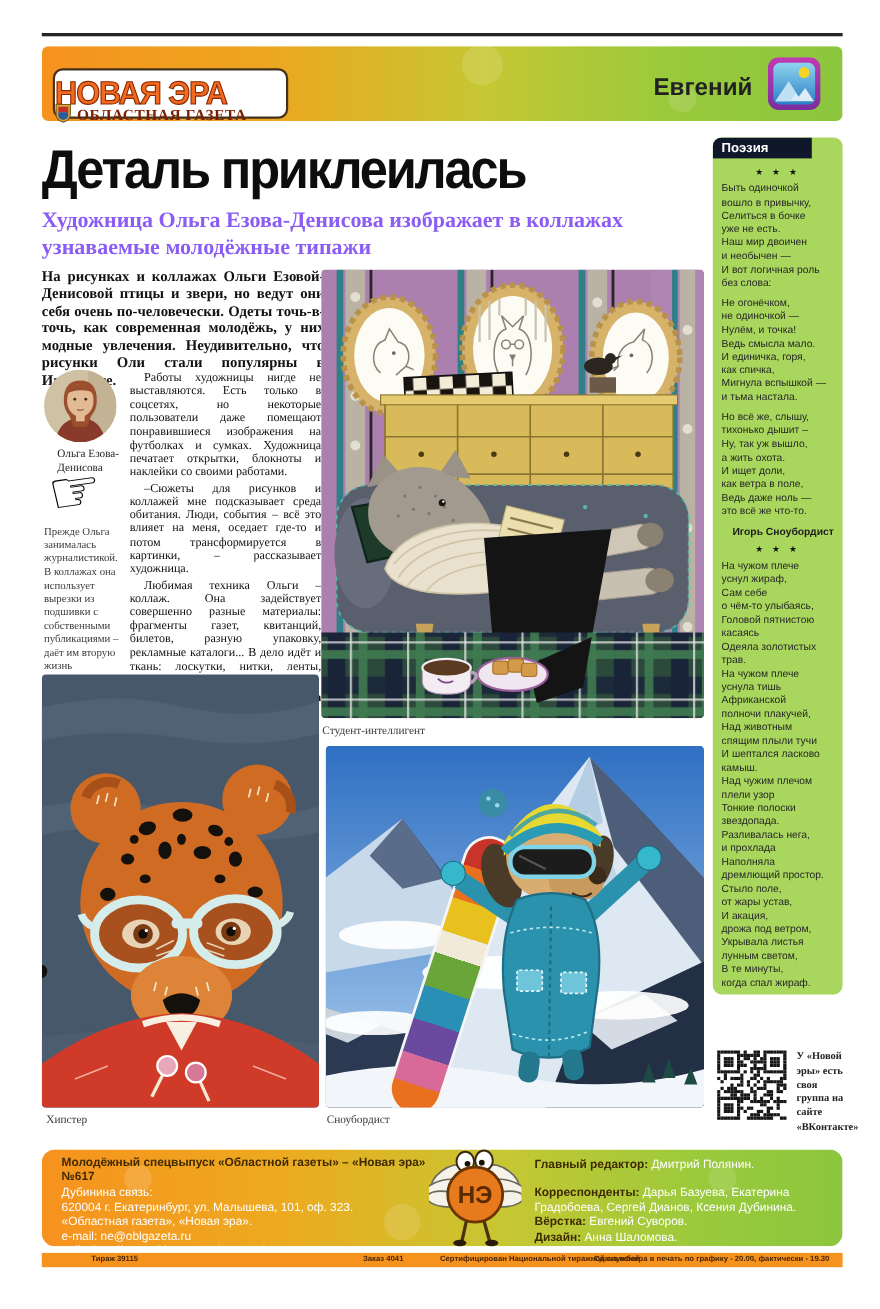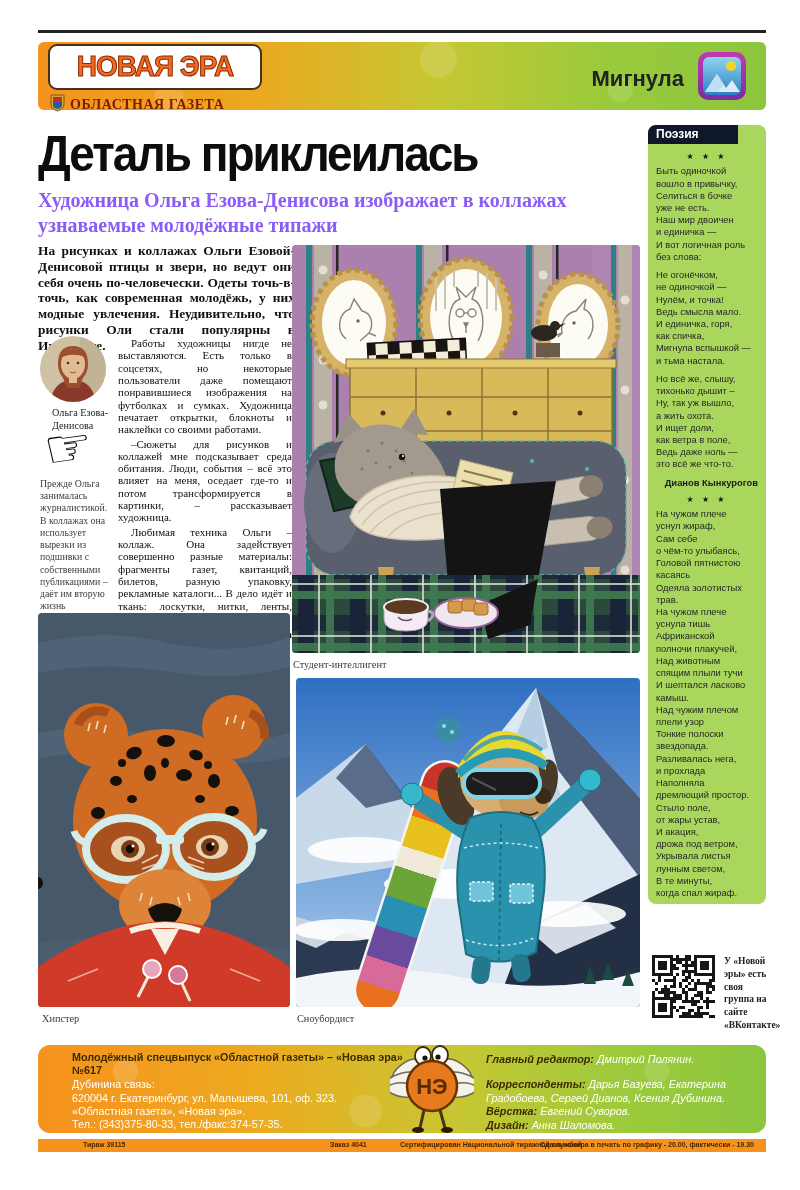--- a/index.html
+++ b/index.html
@@ -11,22 +11,22 @@
   
   .top-rule{left:38px;top:30px;width:728px;height:3px;background:#242424;}
 
   
   .banner{left:38px;top:42px;width:728px;height:68px;border-radius:6px;
     background:
       radial-gradient(circle at 18% 80%, rgba(255,255,255,.14) 0 14px, transparent 15px),
       radial-gradient(circle at 55% 25%, rgba(255,255,255,.12) 0 18px, transparent 19px),
       radial-gradient(circle at 80% 70%, rgba(255,255,255,.12) 0 12px, transparent 13px),
       linear-gradient(90deg,#f6921e 0%,#eda61f 28%,#c6c733 55%,#9aca3c 78%,#8cc63e 100%);}
-  .logo-box{left:10px;top:2px;width:210px;height:42px;background:#fff;border:2px solid #43321c;
-    border-radius:9px;display:flex;align-items:center;justify-content:center;}
+  .logo-box{left:10px;top:20px;width:210px;height:42px;background:#fff;border:2px solid #43321c;
+    border-radius:9px;display:flex;align-items:center;justify-content:flex-start;}
   .logo-text{font-weight:700;font-size:28px;letter-spacing:-1px;color:#f26a21;
     -webkit-text-stroke:1px #8a2a00;transform:scaleY(1.05);}
   .logo-sub{left:12px;top:52px;display:flex;align-items:center;gap:5px;}
   .logo-sub-text{font-family:"Liberation Serif",serif;font-weight:700;font-size:14px;
     color:#7b1d00;letter-spacing:.5px;}
   .section-label{right:82px;top:24px;font-weight:700;font-size:22px;color:#222;}
   .gallery-icon{right:20px;top:10px;width:48px;height:48px;}
 
   
   .headline{left:38px;top:128px;width:610px;font-weight:700;font-size:46px;line-height:1.05;
@@ -78,23 +78,23 @@
   .vk-text{left:724px;top:955px;width:48px;font-family:"Liberation Serif",serif;font-weight:700;
     font-size:9.5px;line-height:1.35;color:#222;}
 
   
   .footer{left:38px;top:1045px;width:728px;height:88px;border-radius:12px;
     background:
       radial-gradient(circle at 12% 30%, rgba(255,255,255,.14) 0 12px, transparent 13px),
       radial-gradient(circle at 45% 75%, rgba(255,255,255,.12) 0 16px, transparent 17px),
       radial-gradient(circle at 85% 30%, rgba(255,255,255,.12) 0 12px, transparent 13px),
       linear-gradient(90deg,#f6921e 0%,#edaa1f 30%,#c6c733 58%,#9aca3c 82%,#8cc63e 100%);}
-  .f-left{position:absolute;left:34px;top:6px;width:350px;font-size:10.8px;line-height:1.22;color:#fff;}
+  .f-left{position:absolute;left:18px;top:6px;width:350px;font-size:10.8px;line-height:1.22;color:#fff;}
   .f-issue{font-weight:700;color:#3f2a00;margin-bottom:1px;}
-  .f-right{position:absolute;left:448px;top:8px;width:270px;font-size:10.8px;line-height:1.25;color:#fff;font-style:italic;}
+  .f-right{position:absolute;left:448px;top:8px;width:270px;font-size:10.8px;line-height:1.25;color:#fff;}
   .flabel{font-weight:700;color:#3f2a00;}
   .f-gap{height:12px;}
   .mascot{left:390px;top:1036px;width:84px;height:100px;z-index:5;}
 
   
   .colophon{left:38px;top:1139px;width:728px;height:13px;background:#f6921e;}
   .colophon span{position:absolute;top:2px;font-weight:700;font-size:7px;color:#4a2400;white-space:nowrap;}
   .c1{left:45px;} .c2{left:292px;} .c3{left:362px;font-size:6.8px;} .c4{right:12px;font-size:6.6px;}
 </style>
 </head>
@@ -111,21 +111,21 @@
     <div class="abs logo-sub">
       <span>
         <svg width="15" height="18" viewBox="0 0 15 18">
           <path d="M1,1 h13 v9 q0,5 -6.5,7 Q1,15 1,10 Z" fill="#d9a53a" stroke="#7a5a10"></path>
           <path d="M3,3 h9 v5 h-9 Z" fill="#c03028"></path>
           <path d="M3,8 h9 v3 q0,3 -4.5,4 Q3,14 3,11 Z" fill="#2a5a9e"></path>
         </svg>
       </span>
       <span class="logo-sub-text serif">ОБЛАСТНАЯ ГАЗЕТА</span>
     </div>
-    <div class="abs section-label">Мигнула</div>
+    <div class="abs section-label">Евгений</div>
     <div class="abs gallery-icon">
       <svg width="48" height="48" viewBox="0 0 48 48">
         <defs>
           <linearGradient id="gi-frame" x1="0" y1="0" x2="0" y2="1">
             <stop offset="0" stop-color="#c13bb3"></stop>
               <stop offset="1" stop-color="#7b2d9e"></stop>
           </linearGradient>
           <linearGradient id="gi-sky" x1="0" y1="0" x2="0" y2="1">
             <stop offset="0" stop-color="#8fd4ee"></stop>
               <stop offset="1" stop-color="#2a7fc8"></stop>
@@ -599,21 +599,21 @@
   <div class="abs poetry">
     <div class="poetry-header">Поэзия</div>
     <div class="poetry-body" id="poetry-body">
         <div class="stars">★ ★ ★</div>
         <div class="stanza">
           <div class="pline">Быть одиночкой</div>
           <div class="pline pr">вошло в привычку,</div>
           <div class="pline">Селиться в бочке</div>
           <div class="pline pr">уже не есть.</div>
           <div class="pline">Наш мир двоичен</div>
-          <div class="pline pr">и единичка —</div>
+          <div class="pline pr">и необычен —</div>
           <div class="pline">И вот логичная роль</div>
           <div class="pline pr">без слова:</div>
         </div>
         <div class="stanza">
           <div class="pline">Не огонёчком,</div>
           <div class="pline pr">не одиночкой —</div>
           <div class="pline">Нулём, и точка!</div>
           <div class="pline pr">Ведь смысла мало.</div>
           <div class="pline">И единичка, горя,</div>
           <div class="pline pr">как спичка,</div>
@@ -623,21 +623,21 @@
         <div class="stanza">
           <div class="pline">Но всё же, слышу,</div>
           <div class="pline pr">тихонько дышит –</div>
           <div class="pline">Ну, так уж вышло,</div>
           <div class="pline pr">а жить охота.</div>
           <div class="pline">И ищет доли,</div>
           <div class="pline pr">как ветра в поле,</div>
           <div class="pline">Ведь даже ноль —</div>
           <div class="pline pr">это всё же что-то.</div>
         </div>
-        <div class="pauthor">Дианов Кынкурогов</div>
+        <div class="pauthor">Игорь Сноубордист</div>
         <div class="stars">★ ★ ★</div>
         <div class="stanza">
           <div class="pline">На чужом плече</div>
           <div class="pline pr">уснул жираф,</div>
           <div class="pline">Сам себе</div>
           <div class="pline pr">о чём-то улыбаясь,</div>
           <div class="pline">Головой пятнистою</div>
           <div class="pline pr">касаясь</div>
           <div class="pline">Одеяла золотистых</div>
           <div class="pline pr">трав.</div>
@@ -1115,21 +1115,20 @@
       </div>
   </div>
   <div class="abs vk-text">У «Новой эры» есть своя группа на сайте «ВКонтакте»</div>
 
   <div class="abs footer">
     <div class="f-left">
       <div class="f-issue">Молодёжный спецвыпуск «Областной газеты» – «Новая эра» №617</div>
       <div>Дубинина связь:</div>
       <div>620004 г. Екатеринбург, ул. Малышева, 101, оф. 323.</div>
       <div>«Областная газета», «Новая эра».</div>
-      <div>Тел.: (343)375-80-33, тел./факс:374-57-35.</div>
       <div>e-mail: ne@oblgazeta.ru</div>
       <div>сайт: http://www.oblgazeta.ru/newage/</div>
     </div>
     <div class="f-right">
       <div>
         <span class="flabel">Главный редактор:</span>
         <span>Дмитрий Полянин.</span>
       </div>
       <div class="f-gap"></div>
       <div>

